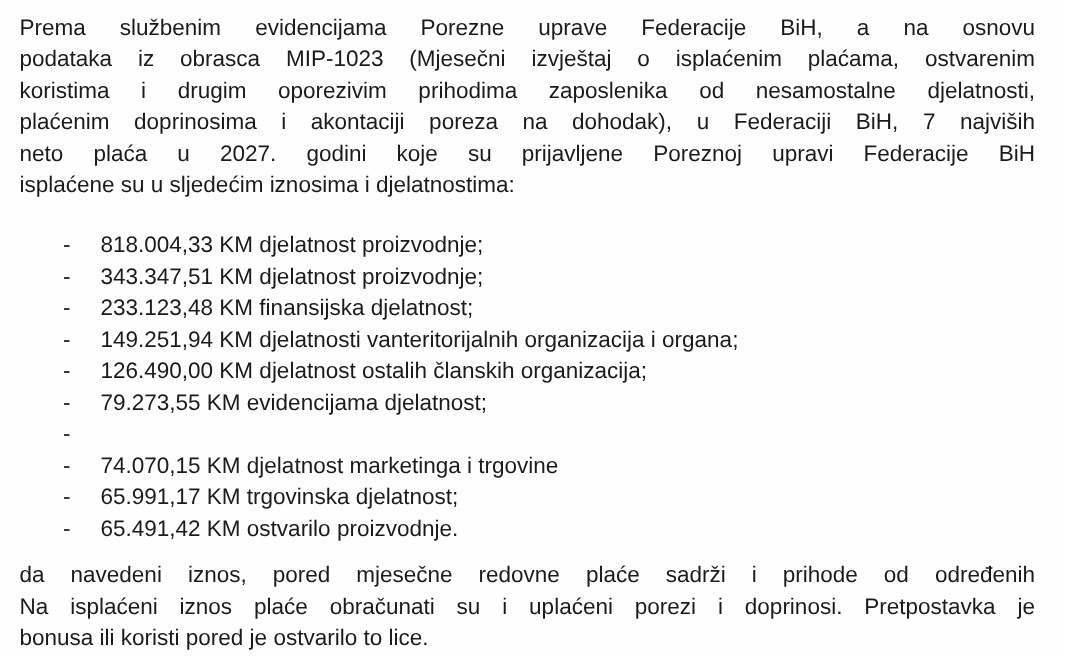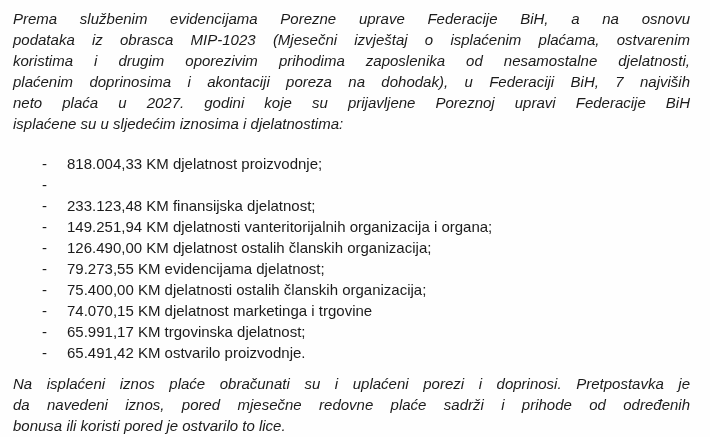--- a/index.html
+++ b/index.html
@@ -9,21 +9,21 @@
     background: #fefefe;
     overflow: hidden;
   }
   body {
     font-family: "Liberation Sans", "DejaVu Sans", sans-serif;
     font-size: 15px;
     line-height: 21px;
     color: #1b1b1b;
     padding: 6px 20px 0 13px;
   }
-  .para { margin: 0; font-style: italic; }
+  .para { margin: 0; }
   .para-intro { margin-top: 2px; }
   .jline {
     display: block;
     text-align: justify;
     text-align-last: justify;
     text-justify: inter-word;
     white-space: normal;
   }
   .para .jline:last-child {
     text-align: right;
@@ -58,54 +58,54 @@
       <span class="jline">isplaćene su u sljedećim iznosima i djelatnostima:</span>
     </p>
 
   <div class="salary-list">
       <div class="list-item">
       <span class="marker">-</span>
       <span class="item-text">818.004,33 KM djelatnost proizvodnje;</span>
     </div>
       <div class="list-item">
       <span class="marker">-</span>
+      <span class="item-text">343.347,51 KM djelatnost proizvodnje;</span>
     </div>
       <div class="list-item">
       <span class="marker">-</span>
       <span class="item-text">233.123,48 KM finansijska djelatnost;</span>
     </div>
       <div class="list-item">
       <span class="marker">-</span>
       <span class="item-text">149.251,94 KM djelatnosti vanteritorijalnih organizacija i organa;</span>
     </div>
       <div class="list-item">
       <span class="marker">-</span>
       <span class="item-text">126.490,00 KM djelatnost ostalih članskih organizacija;</span>
     </div>
       <div class="list-item">
       <span class="marker">-</span>
       <span class="item-text">79.273,55 KM evidencijama djelatnost;</span>
     </div>
       <div class="list-item">
       <span class="marker">-</span>
-      <span class="item-text">75.400,00 KM djelatnosti ostalih članskih organizacija;</span>
     </div>
       <div class="list-item">
       <span class="marker">-</span>
       <span class="item-text">74.070,15 KM djelatnost marketinga i trgovine</span>
     </div>
       <div class="list-item">
       <span class="marker">-</span>
       <span class="item-text">65.991,17 KM trgovinska djelatnost;</span>
     </div>
       <div class="list-item">
       <span class="marker">-</span>
       <span class="item-text">65.491,42 KM ostvarilo proizvodnje.</span>
     </div>
     </div>
 
   <p class="para para-closing">
+      <span class="jline">da navedeni iznos, pored mjesečne redovne plaće sadrži i prihode od određenih</span>
       <span class="jline">Na isplaćeni iznos plaće obračunati su i uplaćeni porezi i doprinosi. Pretpostavka je</span>
-      <span class="jline">da navedeni iznos, pored mjesečne redovne plaće sadrži i prihode od određenih</span>
       <span class="jline">bonusa ili koristi pored je ostvarilo to lice.</span>
     </p>
 
 </div>
 
 </body></html>

